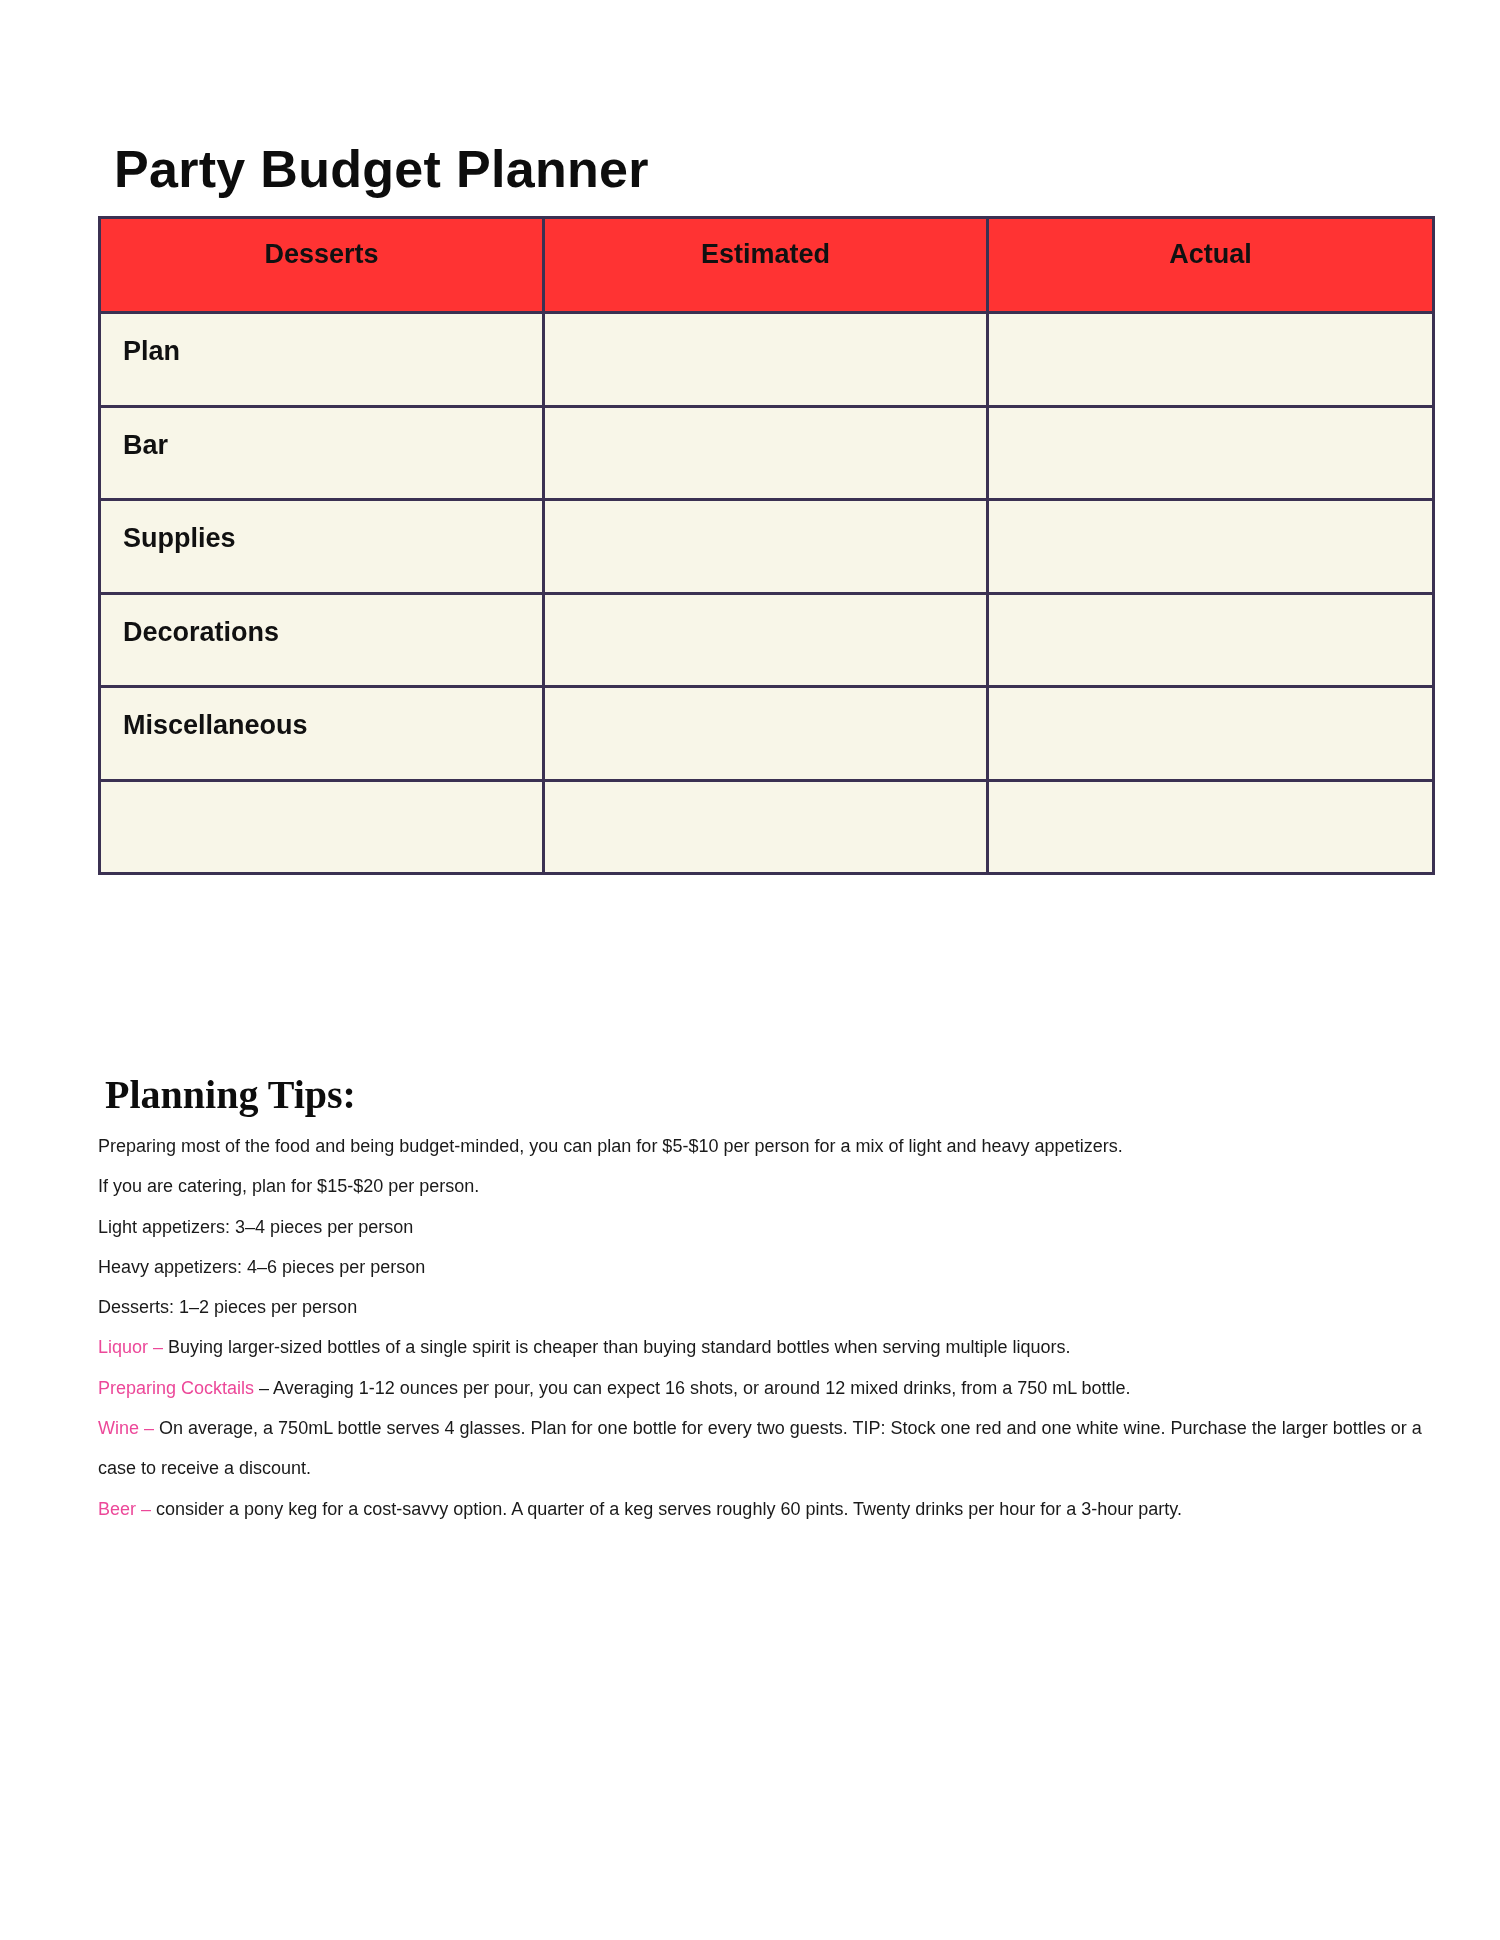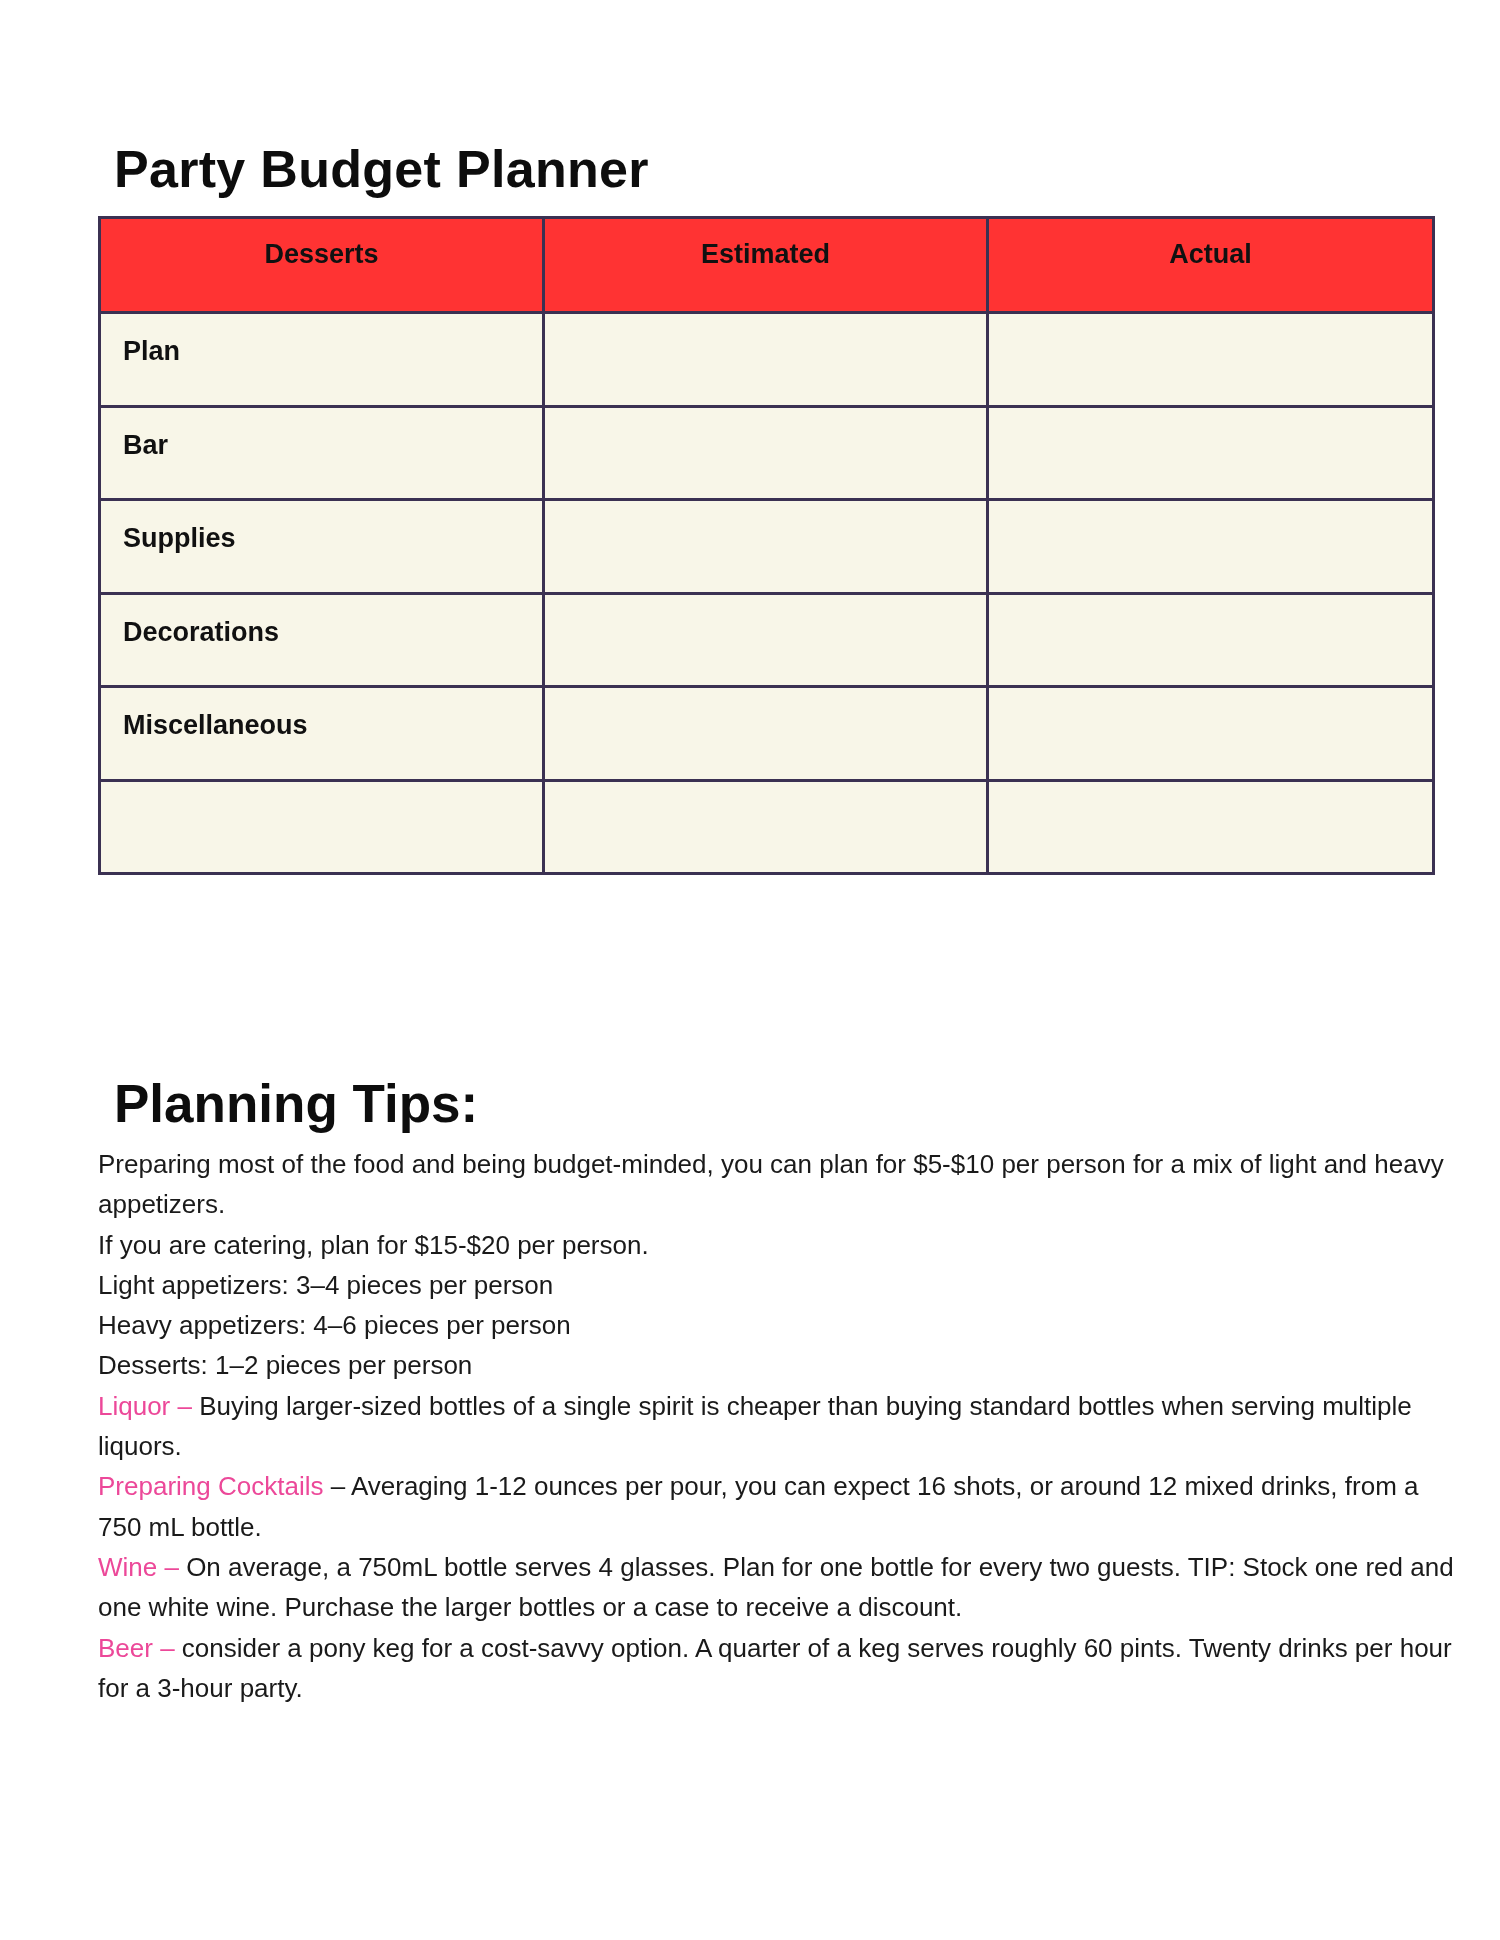--- a/index.html
+++ b/index.html
@@ -61,28 +61,29 @@
     .budget-table td.value-cell {
       padding: 0;
     }
     .tips {
       position: absolute;
       left: 98px;
       top: 1060px;
       width: 1360px;
     }
     .tips-heading {
-      margin: 16px;
-      font-size: 53px;
+      margin: 7px;
+      font-size: 40px;
       line-height: 56px;
       font-weight: 700;
       color: #0d0d0d;
+      font-family: Liberation Serif, serif;
     }
     .tips-body {
-      font-size: 26px;
+      font-size: 18px;
       line-height: 40.3px;
       color: #1a1a1a;
       margin-top: -4px;
     }
     .tip-line {
       display: block;
       margin: 0;
     }
     .tip-lead {
       font-weight: 400;

